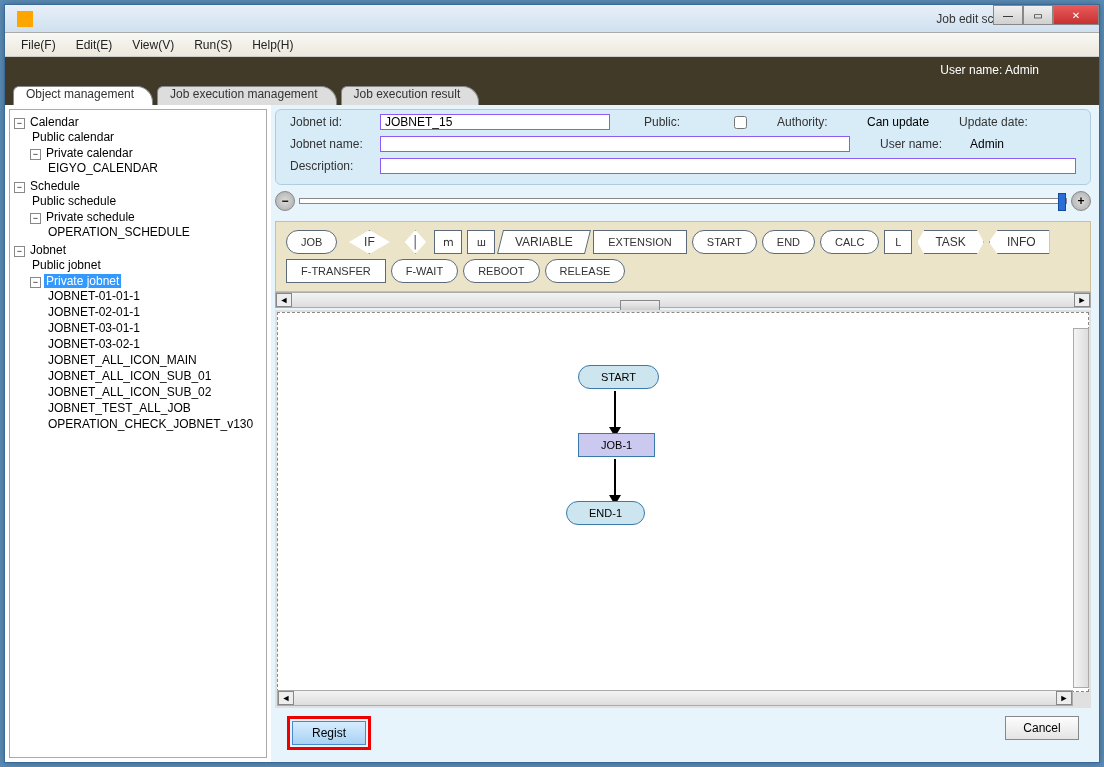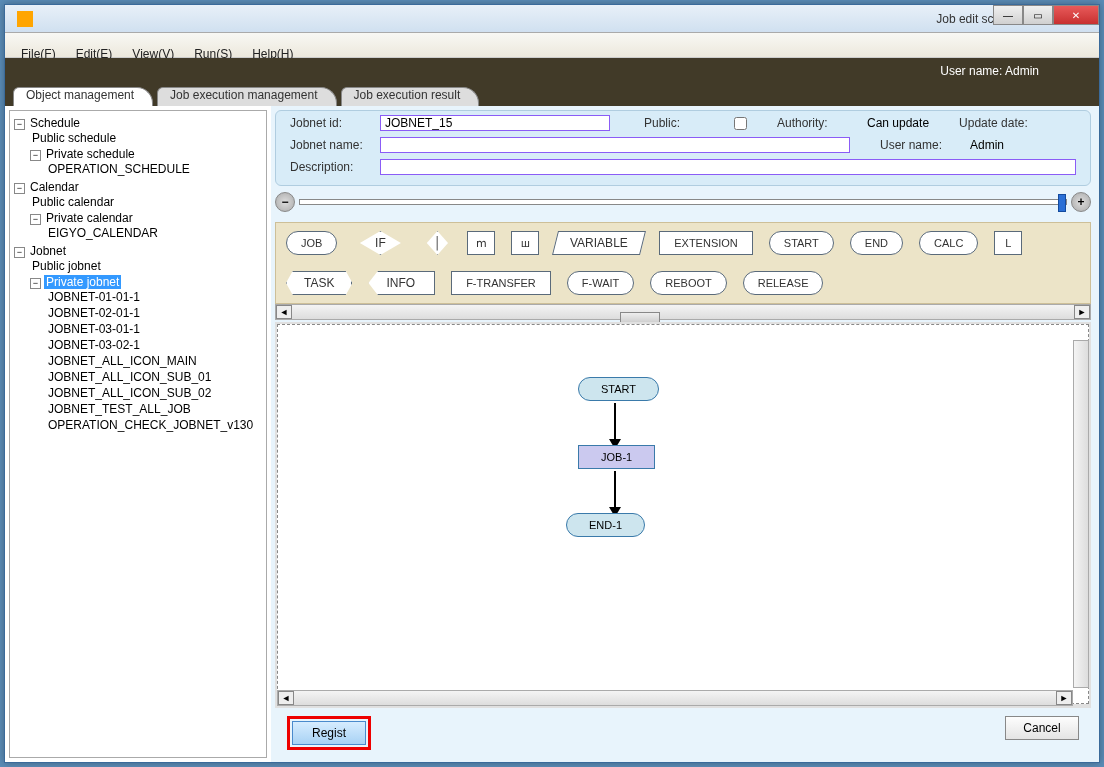--- a/index.html
+++ b/index.html
@@ -4,21 +4,21 @@
 <style>
 * { box-sizing: border-box; margin: 0; padding: 0; font-family: Tahoma, sans-serif; font-size: 12px; }
 body { background: #5b8db8; padding: 4px; }
 .window { background: #fff; border: 1px solid #3a6a9a; width: 1096px; height: 759px; display: flex; flex-direction: column; box-shadow: 0 0 8px rgba(0,0,0,0.3); }
 .titlebar { background: linear-gradient(#e8f0f8, #d0e0f0); height: 28px; display: flex; align-items: center; padding: 0 12px; border-bottom: 1px solid #aaa; position: relative; justify-content: space-between; }
 .titlebar .icon { width: 16px; height: 16px; background: #ffa500; margin-right: 6px; }
 .titlebar .title { color: #333; }
 .win-controls { position: absolute; right: 0; top: 0; display: flex; }
 .win-btn { width: 30px; height: 20px; border: 1px solid #888; background: linear-gradient(#f0f0f0,#d0d0d0); display: flex; align-items: center; justify-content: center; font-size: 10px; }
 .win-btn.close { background: linear-gradient(#e85a5a,#c83030); color: #fff; width: 46px; }
-.menubar { background: linear-gradient(#f8f8f4,#ece8dc); height: 24px; display: flex; padding: 12px 6px; border-bottom: 1px solid #ccc; }
+.menubar { background: linear-gradient(#f8f8f4,#ece8dc); height: 24px; display: flex; align-items: center; padding: 0 6px; border-bottom: 1px solid #ccc; }
 .menubar .item { padding: 2px 10px; color: #222; }
 .banner { background: #413a28; height: 48px; position: relative; }
 .banner .user { position: absolute; right: 60px; top: 6px; color: #fff; }
 .tabbar { position: absolute; bottom: 0; left: 8px; display: flex; }
 .tab { background: #ddd; border: 1px solid #888; border-bottom: none; border-radius: 6px 16px 0 0; padding: 0 18px 4px 12px; margin-right: 4px; color: #333; }
 .tab.active { background: #fff; }
 .content { flex: 1; display: flex; background: #fff; }
 .sidebar { width: 258px; border: 1px solid #aaa; margin: 4px; padding: 4px; overflow: auto; background: #fff; }
 .tree ul { list-style: none; padding-left: 16px; }
 .tree > ul { padding-left: 0; }
@@ -28,31 +28,31 @@
 .tree .selected { background: #3399ff; color: #fff; }
 .main { flex: 1; display: flex; flex-direction: column; padding: 4px 8px 4px 4px; background: #e8f4fc; }
 .main-head { background: #d8ecf8; border: 1px solid #b0cde0; border-radius: 6px; padding: 4px 14px; }
 .head-row { display: flex; align-items: center; margin-bottom: 6px; gap: 10px; }
 .head-row label { color: #333; min-width: 80px; }
 .head-row input[type=text] { border: 1px solid #8b5cf6; padding: 2px 4px; height: 16px; }
 .slider-row { display: flex; align-items: center; margin: 6px 0; }
 .slider-row .minus, .slider-row .plus { width: 20px; height: 20px; border-radius: 50%; background: radial-gradient(#ddd,#aaa); border: 1px solid #888; display: flex; align-items: center; justify-content: center; font-weight: bold; }
 .slider-row .track { flex: 1; height: 6px; background: #fff; border: 1px solid #888; margin: 0 4px; position: relative; }
 .slider-row .thumb { position: absolute; right: 0; top: -6px; width: 8px; height: 18px; background: #2a6fd6; border: 1px solid #134a9e; }
-.palette { background: #ece4c8; border: 1px solid #cdbf98; padding: 8px 10px; display: flex; flex-wrap: wrap; gap: 16px; margin-top: 4px; }
+.palette { background: #ece4c8; border: 1px solid #cdbf98; padding: 8px 10px; display: flex; flex-wrap: wrap; gap: 5px; margin-top: 4px; }
 .pal-btn { height: 24px; padding: 0 14px; border: 1.5px solid #5a6a7a; background: #fff; display: flex; align-items: center; justify-content: center; font-size: 11px; color: #333; position: relative; }
 .pal-btn.round { border-radius: 12px; }
 .pal-btn.diamond { width: 54px; padding:0; transform: skewX(0); clip-path: polygon(12% 50%, 50% 0, 88% 50%, 50% 100%); background:#fff; border:none; position:relative;}
 .pal-btn.diamond::before{content:'';position:absolute;inset:0;border:1.5px solid #5a6a7a;clip-path:polygon(12% 50%,50% 0,88% 50%,50% 100%);}
 .pal-btn.square { width: 28px; padding: 0; }
 .pal-btn.parallelogram { transform: skewX(-14deg); }
 .pal-btn.parallelogram span { transform: skewX(14deg); display: inline-block; }
 .pal-btn.hexagon { clip-path: polygon(10% 0, 90% 0, 100% 50%, 90% 100%, 10% 100%, 0 50%); border:none; position:relative; padding:0 18px;}
 .pal-btn.hexagon::before{content:'';position:absolute;inset:0;border:1.5px solid #5a6a7a;clip-path:polygon(10% 0,90% 0,100% 50%,90% 100%,10% 100%,0 50%);}
-.pal-btn.l-tag{clip-path:polygon(14% 0,100% 0,100% 100%,14% 100%,0 50%);border:none;position:relative;padding:0 20px 0 18px;align-items:center;}
+.pal-btn.l-tag{clip-path:polygon(14% 0,100% 0,100% 100%,14% 100%,0 50%);border:none;position:relative;padding:0 14px 0 18px;align-items:center;}
 .pal-btn.l-tag::before{content:'';position:absolute;inset:0;border:1.5px solid #5a6a7a;clip-path:polygon(14% 0,100% 0,100% 100%,14% 100%,0 50%);}
 .canvas-scroll { flex:1; background:#e0e0e0; margin-top:2px; position:relative; }
 .hscroll { height:16px; background:linear-gradient(#f4f4f4,#ddd); border:1px solid #aaa; display:flex; align-items:center; }
 .hscroll .arrow{width:16px;height:14px;border:1px solid #888;background:#eee;text-align:center;line-height:12px;font-size:9px;}
 .hscroll .bar{flex:1;position:relative;}
 .hscroll .thumb{position:absolute;left:42%;width:40px;height:12px;background:linear-gradient(#eee,#ccc);border:1px solid #888;top:0;}
 .canvas { background:#fff; border:1px dashed #888; height: 380px; position:relative; margin:2px;}
 .vscroll{position:absolute;right:2px;top:18px;bottom:20px;width:16px;background:linear-gradient(90deg,#f4f4f4,#ddd);border:1px solid #aaa;}
 .bscroll{position:absolute;left:2px;right:18px;bottom:2px;height:16px;background:linear-gradient(#f4f4f4,#ddd);border:1px solid #aaa;display:flex;}
 .bscroll .arrow{width:16px;height:14px;border:1px solid #888;background:#eee;text-align:center;line-height:12px;font-size:9px;}
@@ -102,36 +102,36 @@
     <div class="tabbar">
       <div class="tab active">Object management</div>
       <div class="tab">Job execution management</div>
       <div class="tab">Job execution result</div>
     </div>
   </div>
 
   <div class="content">
     <div class="sidebar tree">
       <ul>
+        <li><span class="toggle">−</span><span class="label">Calendar</span>
+          <ul>
+            <li><span class="label">Public calendar</span></li>
+            <li><span class="toggle">−</span><span class="label">Private calendar</span>
+              <ul>
+                  <li><span class="label">EIGYO_CALENDAR</span></li>
+                </ul>
+            </li>
+          </ul>
+        </li>
         <li><span class="toggle">−</span><span class="label">Schedule</span>
           <ul>
             <li><span class="label">Public schedule</span></li>
             <li><span class="toggle">−</span><span class="label">Private schedule</span>
               <ul>
                   <li><span class="label">OPERATION_SCHEDULE</span></li>
-                </ul>
-            </li>
-          </ul>
-        </li>
-        <li><span class="toggle">−</span><span class="label">Calendar</span>
-          <ul>
-            <li><span class="label">Public calendar</span></li>
-            <li><span class="toggle">−</span><span class="label">Private calendar</span>
-              <ul>
-                  <li><span class="label">EIGYO_CALENDAR</span></li>
                 </ul>
             </li>
           </ul>
         </li>
         <li><span class="toggle">−</span><span class="label">Jobnet</span>
           <ul>
             <li><span class="label">Public jobnet</span></li>
             <li><span class="toggle">−</span><span class="label selected">Private jobnet</span>
               <ul>
                 <li><span class="label">JOBNET-01-01-1</span></li>

